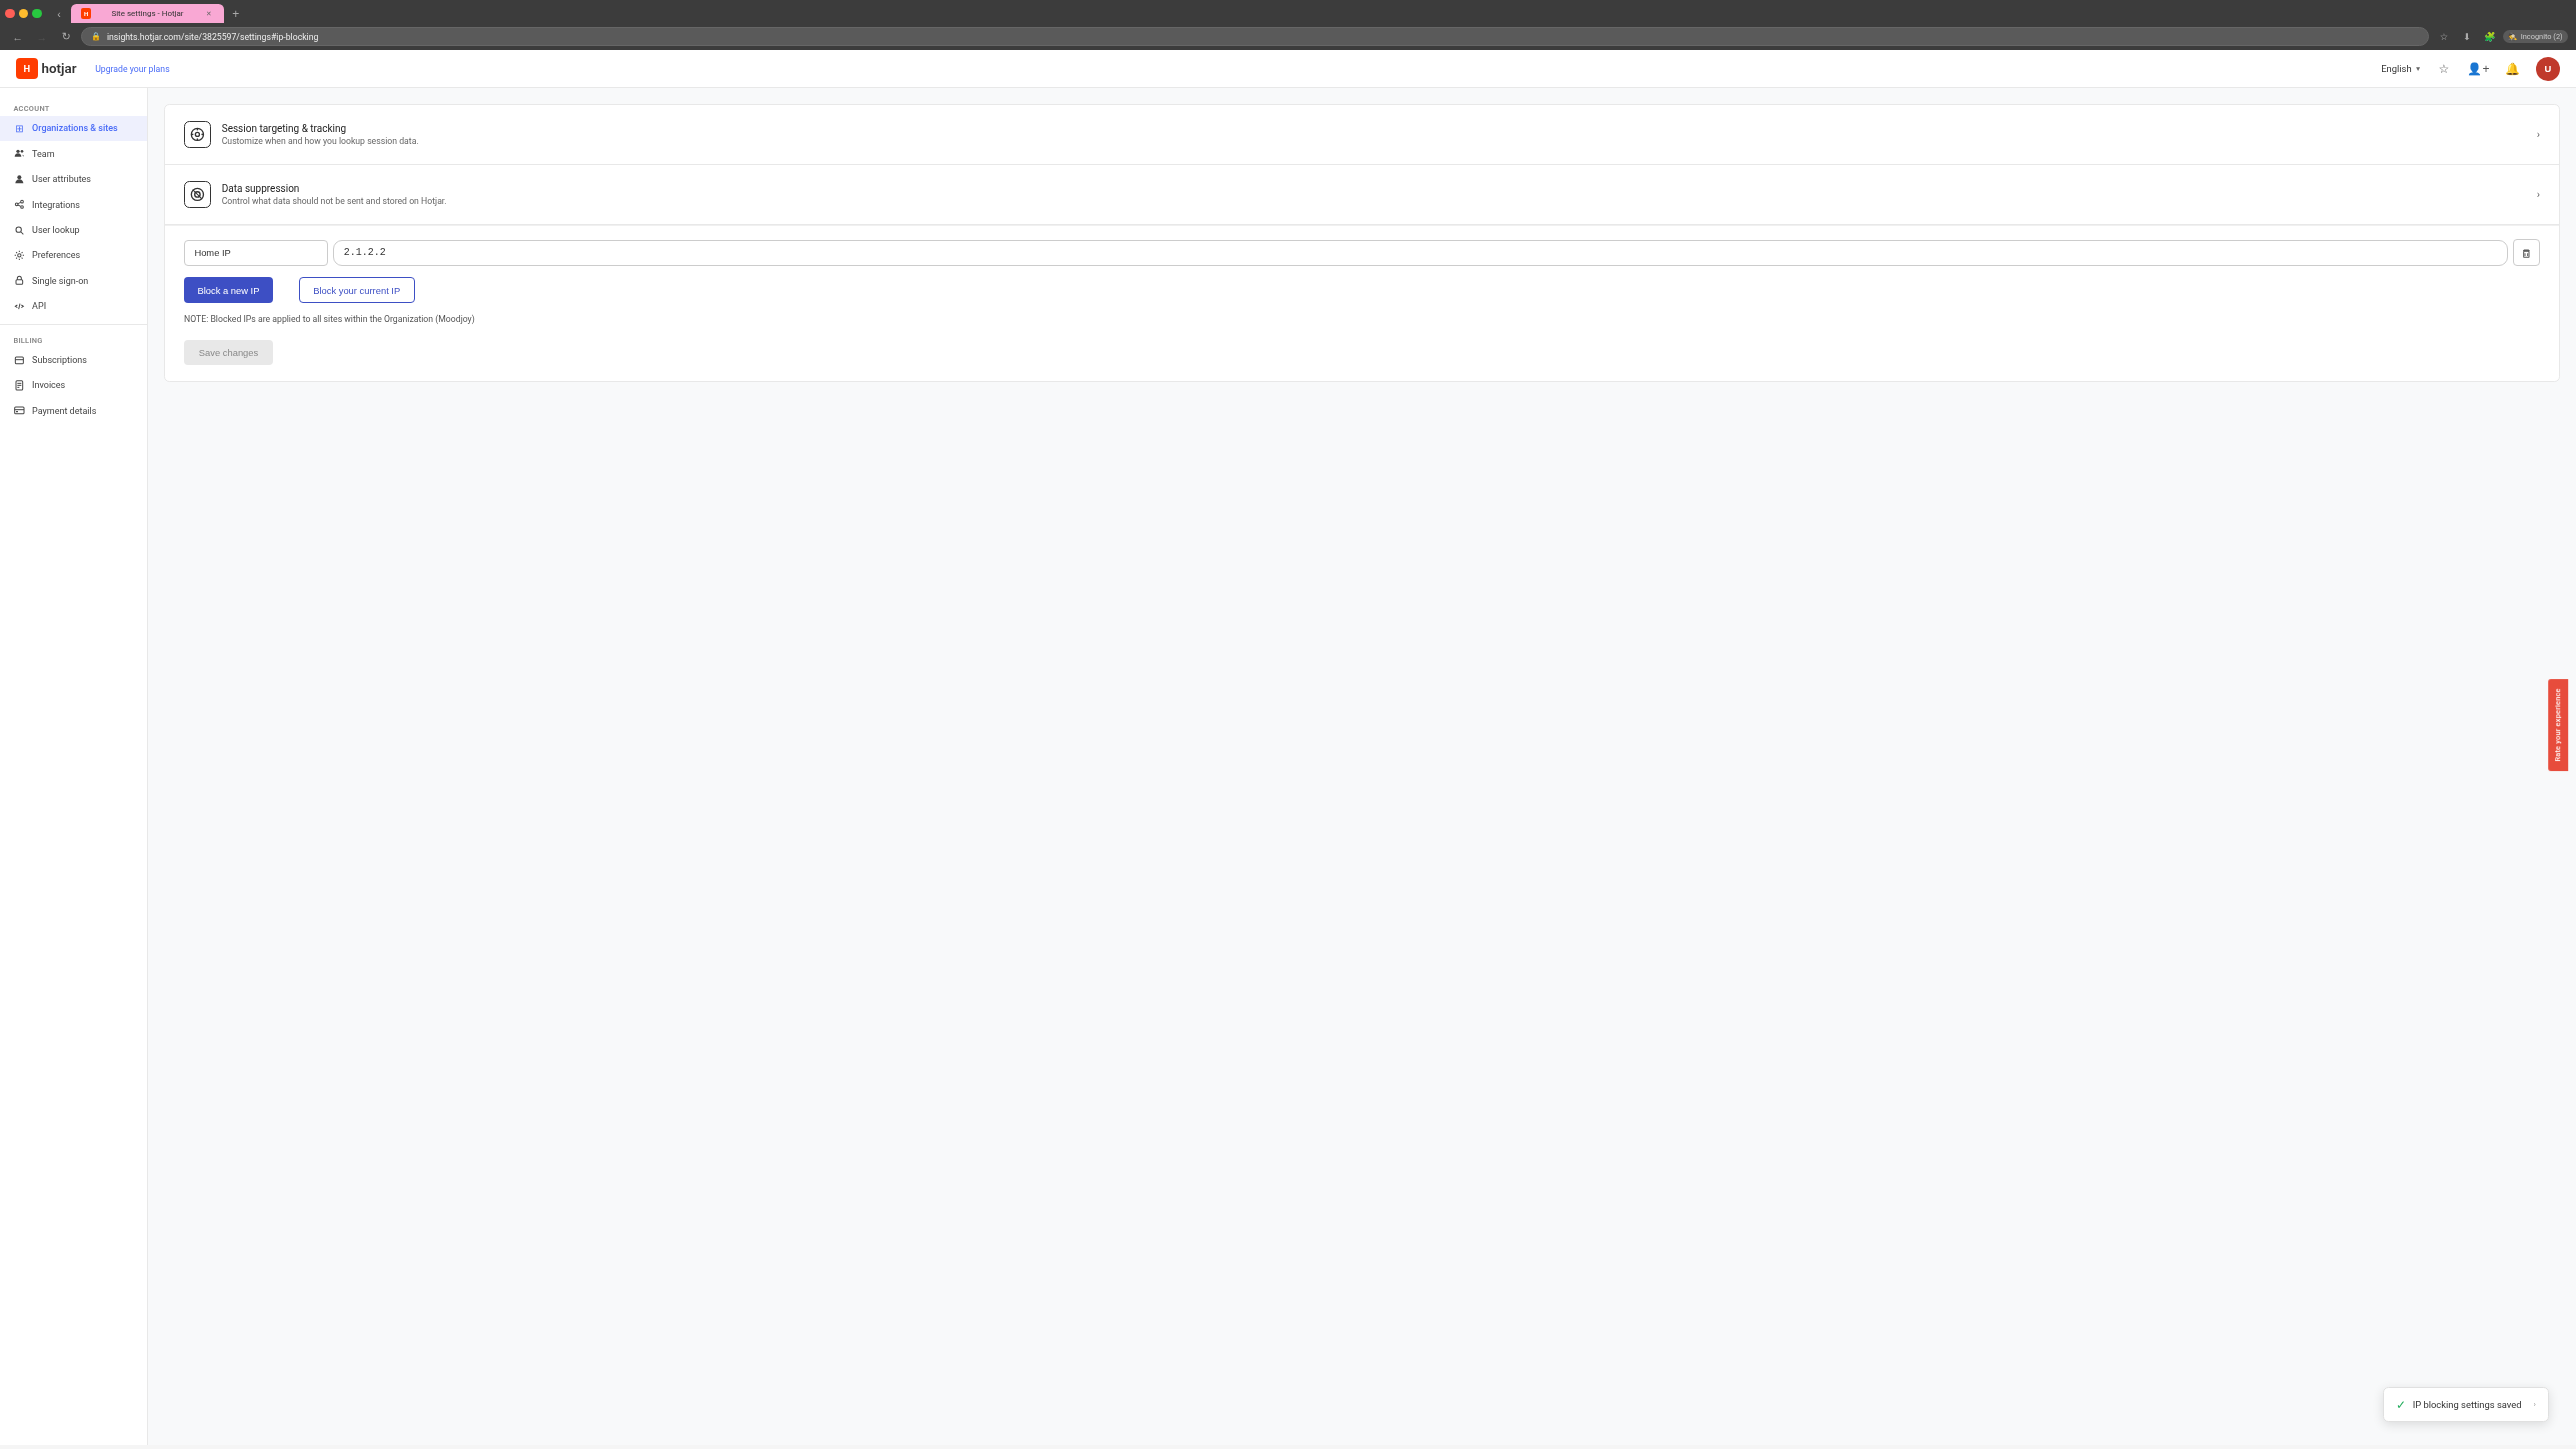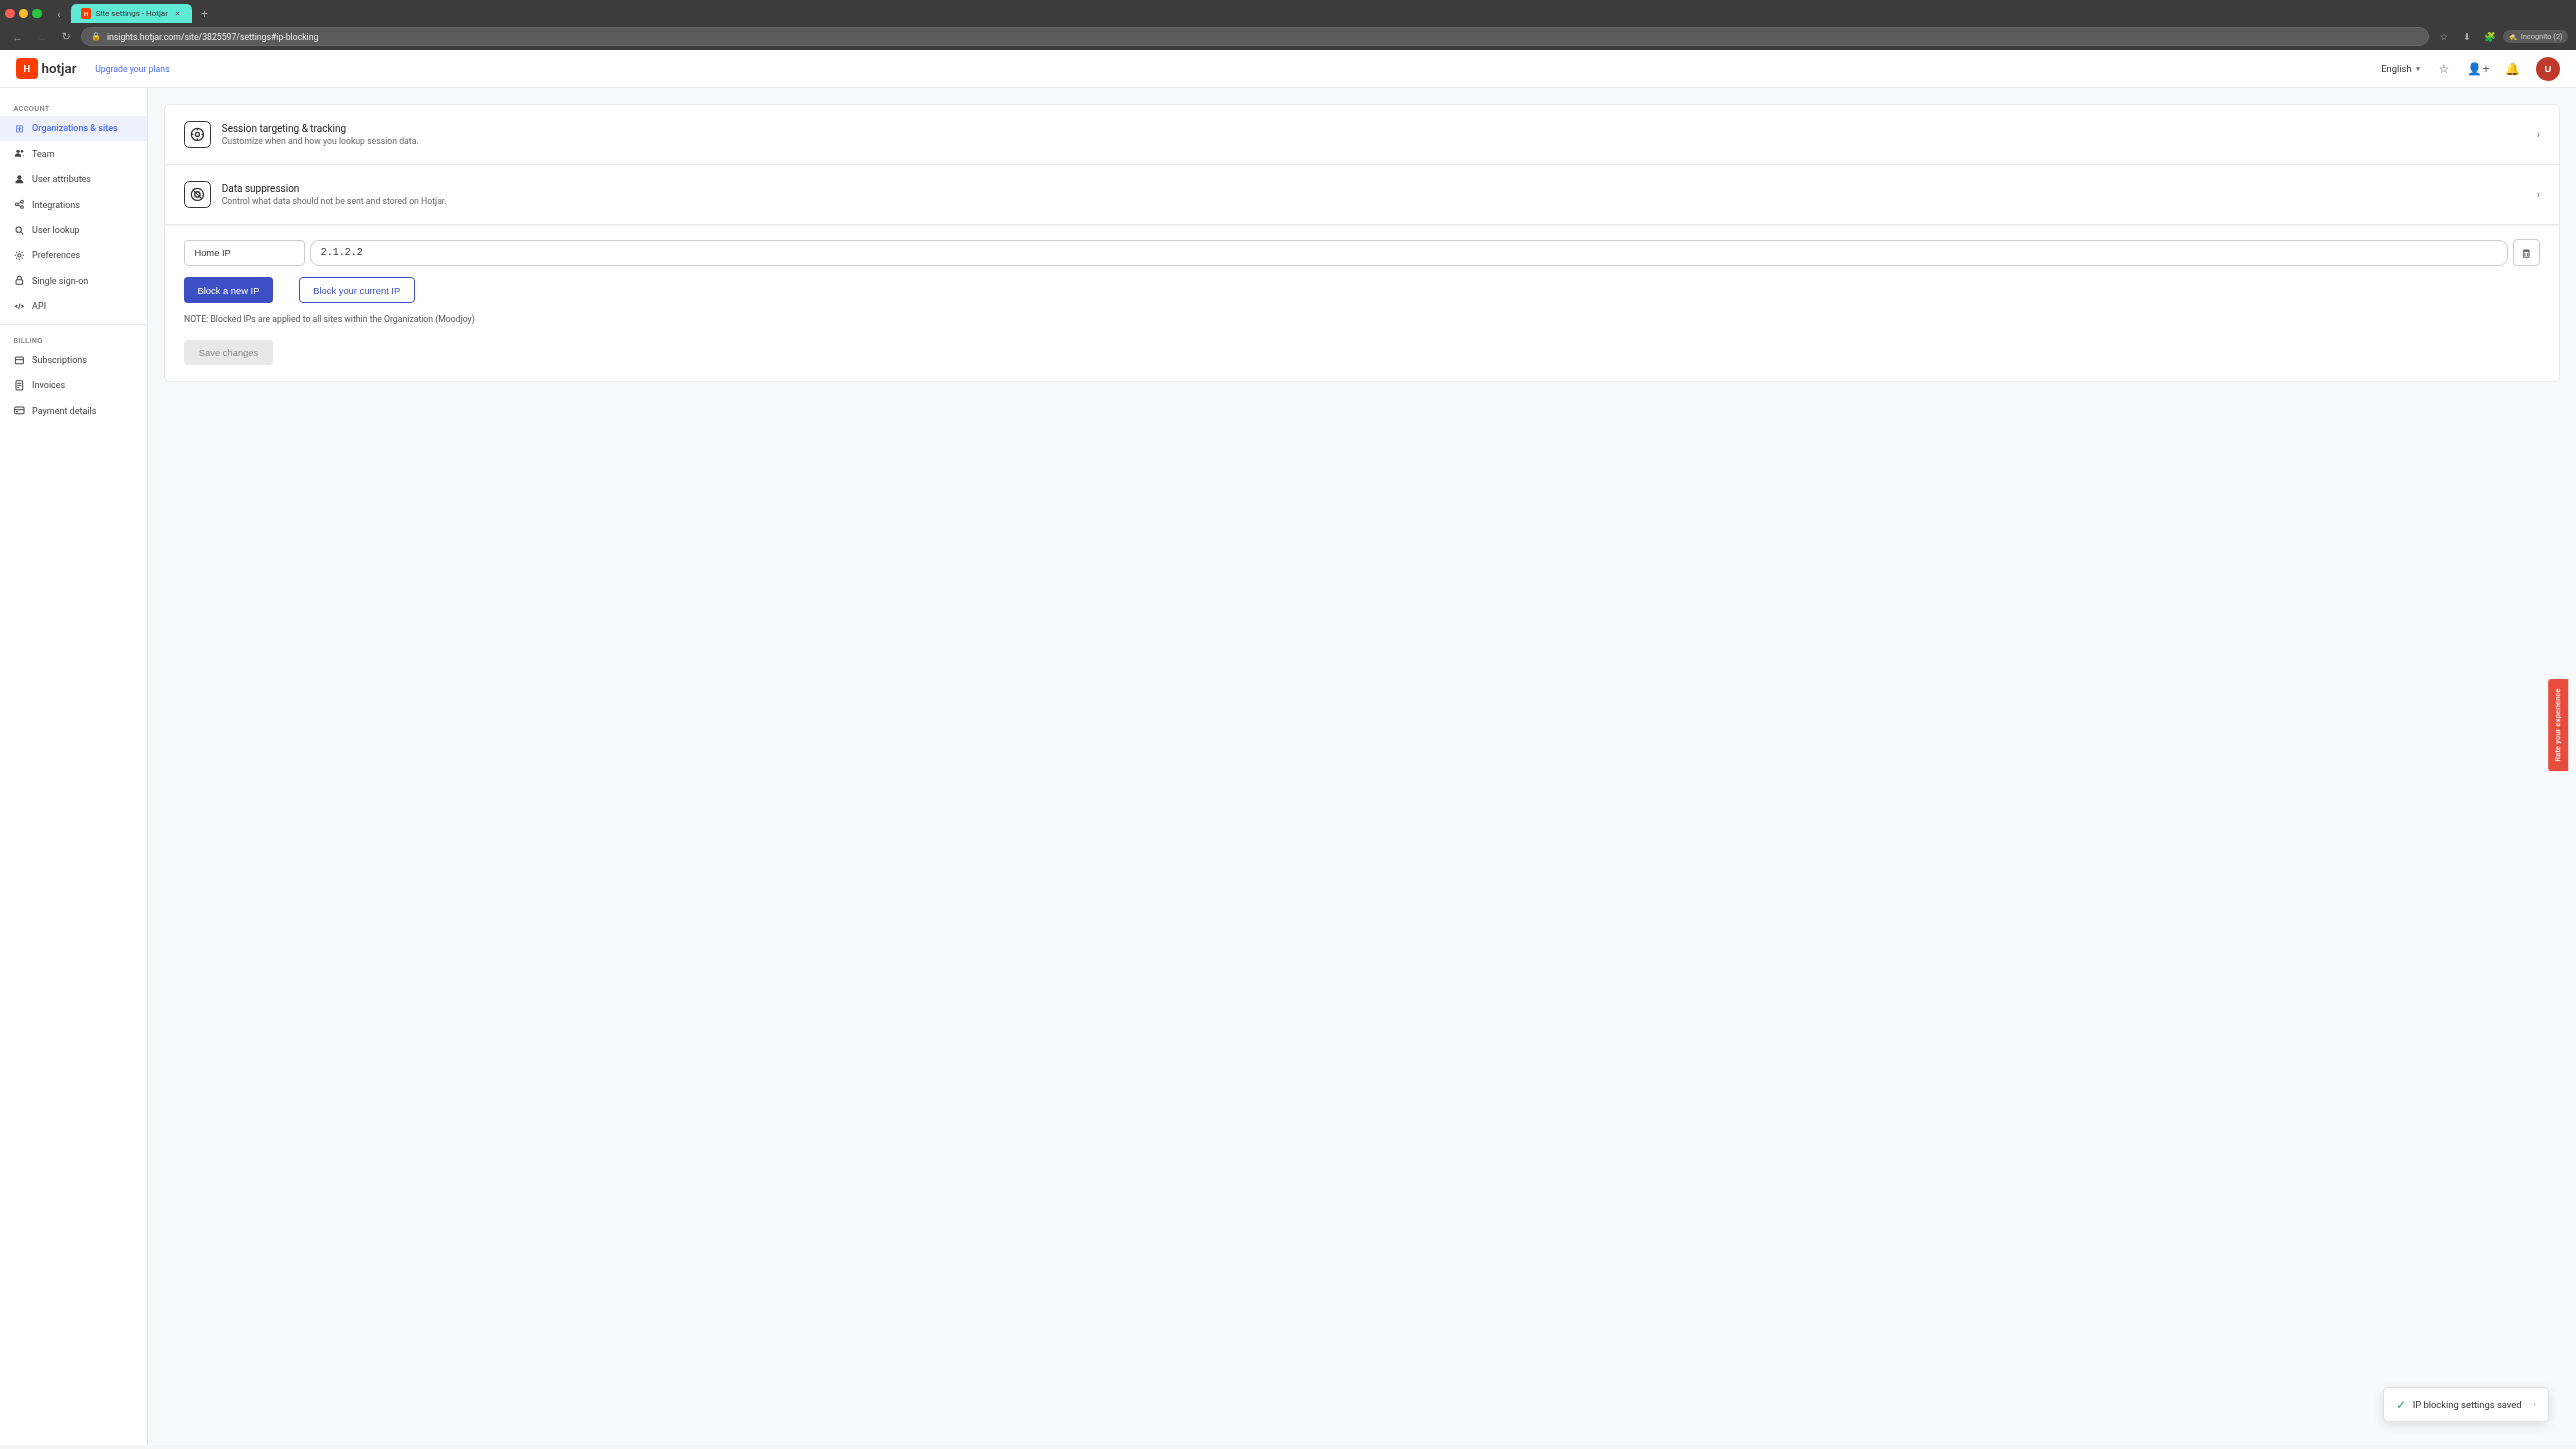--- a/index.html
+++ b/index.html
@@ -29,29 +29,28 @@
     }
     .tab-control-btn {
       width: 9.4px; height: 9.4px;
       border-radius: 50%;
       border: none;
       cursor: pointer;
     }
     .browser-tab {
       display: flex;
       align-items: center;
-      background: #5eead4;
+      background: #f9a8d4;
       border-radius: 5.4px 5.4px 0 0;
       padding: 4px 9.4px;
-      gap: 1px;
+      gap: 20px;
       min-width: 121px;
       max-width: 161px;
       font-size: 8px;
       color: #333;
-      text-align: center;
     }
     .browser-tab .tab-favicon {
       width: 10.7px; height: 10.7px;
       background: #ff3c00;
       border-radius: 2px;
       flex-shrink: 0;
       display: flex; align-items: center; justify-content: center;
       color: white; font-size: 6px; font-weight: bold;
     }
     .browser-tab .tab-title {
@@ -335,21 +334,21 @@
       gap: 5.4px;
       margin-bottom: 10.7px;
       margin-top: 13.4px;
     }
     .ip-name-input {
       border: 0.7px solid #ccc;
       border-radius: 4px;
       padding: 6.7px 9.4px;
       font-size: 9.4px;
       color: #333;
-      width: 121px;
+      width: 144px;
       outline: none;
     }
     .ip-value-input {
       border: 0.7px solid #ccc;
       border-radius: 9px;
       padding: 6.7px 9.4px;
       font-size: 10px;
       color: #333;
       flex: 1;
       outline: none;

